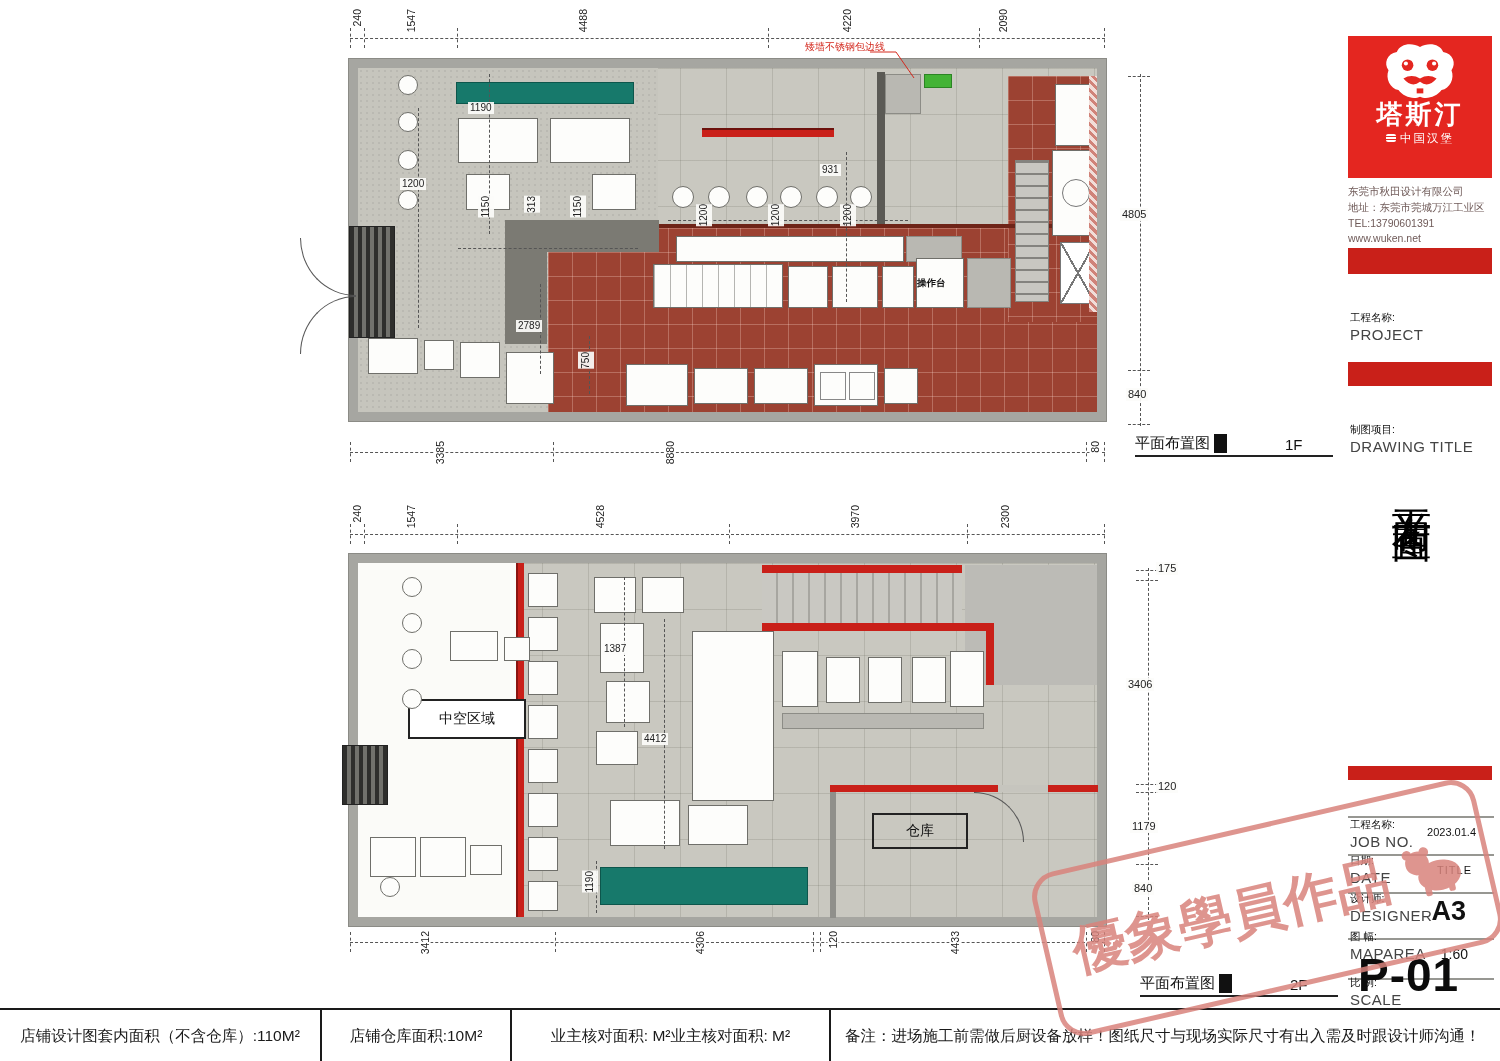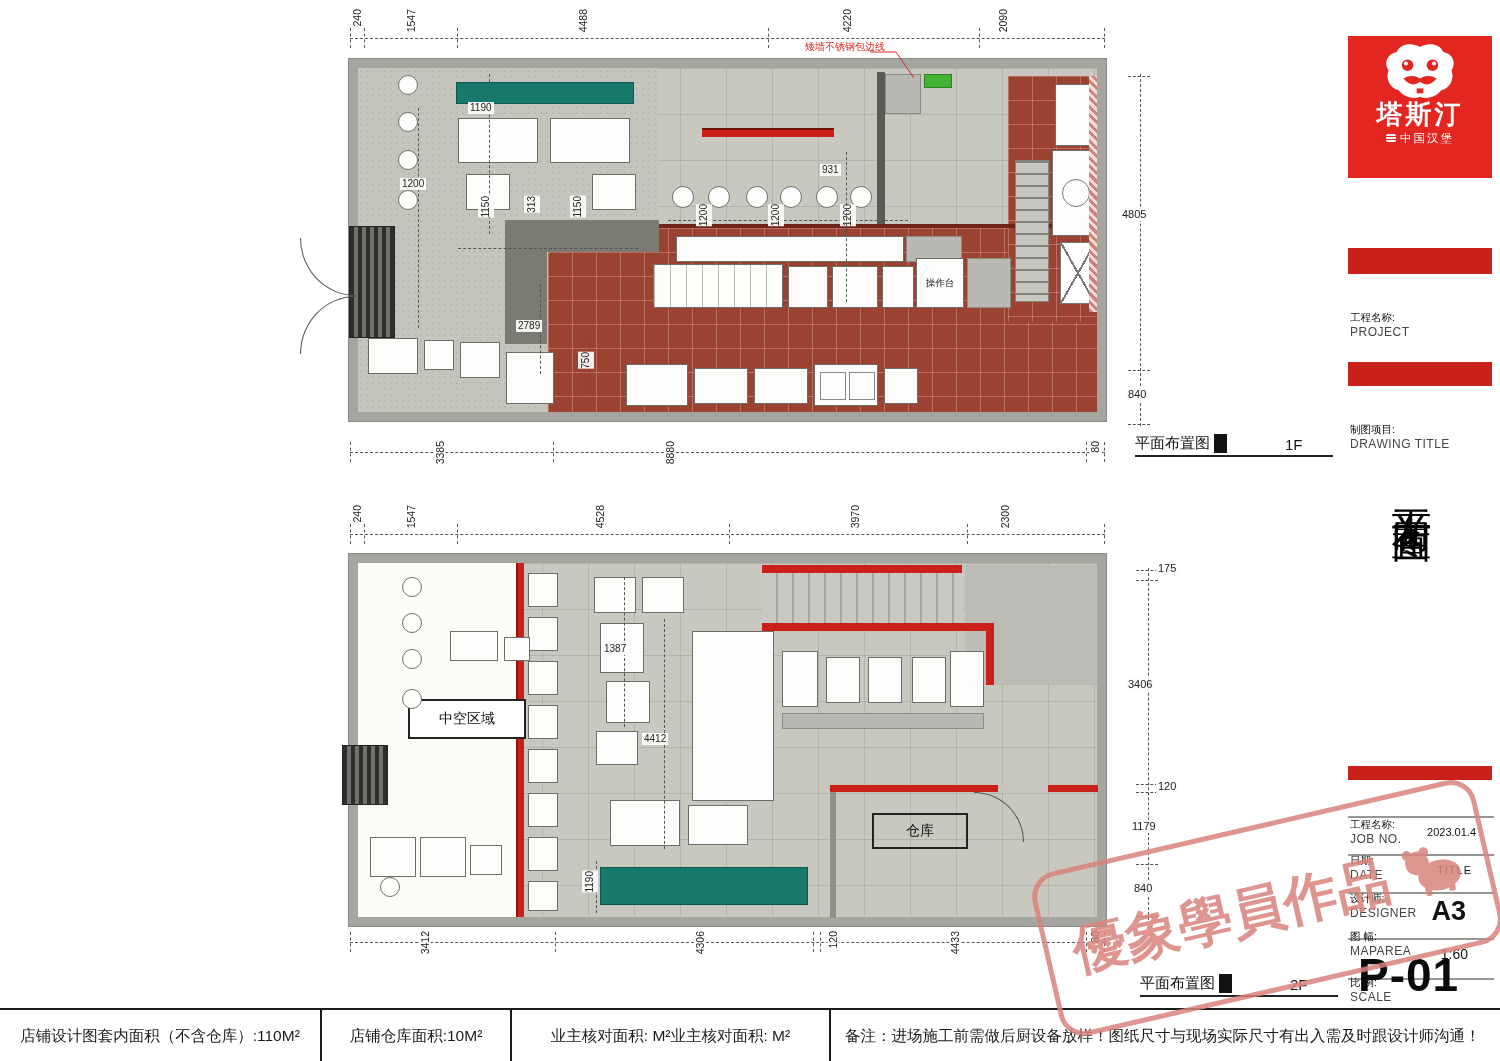--- a/index.html
+++ b/index.html
@@ -48,21 +48,21 @@
   .roombox{position:absolute;display:flex;align-items:center;justify-content:center;
         border:2px solid #222;font-size:14px;color:#111;}
   
   .logo{position:absolute;background:#e42620;display:flex;flex-direction:column;align-items:center;}
   .brand{color:#fff;font-size:26px;font-weight:700;letter-spacing:3px;line-height:1.1;}
   .subbrand{color:#fff;font-size:11.5px;letter-spacing:2px;margin-top:2px;display:flex;align-items:center;gap:4px;}
   .burger{display:inline-block;width:10px;height:8px;background:
       linear-gradient(#fff 0 2px,transparent 2px 3px,#fff 3px 5px,transparent 5px 6px,#fff 6px 8px);border-radius:2px;}
   .coline{font-size:10.5px;color:#6f5a58;line-height:1.5;white-space:nowrap;}
   .lblcn{font-size:10.5px;color:#111;line-height:1.3;margin-top:33px;}
-  .lblen{font-size:12px;color:#444;letter-spacing:.5px;line-height:1.3;}
+  .lblen{font-size:15px;color:#444;letter-spacing:.5px;line-height:1.3;}
   .projname{font-size:15px;color:#111;text-align:center;line-height:1.55;}
   .fieldrow{position:relative;border-bottom:2px solid #979792;padding:3px 2px 5px;}
   .fieldrow:last-child{border-bottom:none;}
   .fval{position:absolute;right:10px;top:8px;font-size:11px;color:#111;}
   .sidetitle{position:absolute;writing-mode:vertical-rl;font-size:40px;color:#000;letter-spacing:4px;line-height:1;}
   .sheetno{position:absolute;font-size:46px;font-weight:700;color:#0b0b0b;letter-spacing:1px;}
   
   .footer{position:absolute;left:0;top:1008px;width:1500px;height:53px;display:flex;border-top:2px solid #1a1a1a;background:#fff;}
   .fcell{display:flex;align-items:center;justify-content:center;font-size:15.5px;color:#1a1a1a;border-right:2px solid #1a1a1a;white-space:nowrap;}
   .fcell:last-child{border-right:none;justify-content:flex-start;padding-left:14px;}
@@ -109,21 +109,21 @@
     <div class="stool" style="left:458px;top:118px;width:22px;height:22px;"></div>
     <div class="stool" style="left:492px;top:118px;width:22px;height:22px;"></div>
     <div class="dashh" style="left:310px;top:152px;width:240px;"></div>
     <div class="wbox" style="left:318px;top:168px;width:228px;height:26px;"></div>
     <div class="gbox" style="left:548px;top:168px;width:56px;height:26px;"></div>
 
     <div class="wbox" style="left:295px;top:196px;width:130px;height:44px;background-image:repeating-linear-gradient(90deg,rgba(110,110,105,.5) 0 1px,transparent 1px 16px);"></div>
     <div class="wbox" style="left:430px;top:198px;width:40px;height:42px;"></div>
     <div class="wbox" style="left:474px;top:198px;width:46px;height:42px;"></div>
     <div class="wbox" style="left:524px;top:198px;width:32px;height:42px;"></div>
-    <div class="wbox" style="left:558px;top:190px;width:48px;height:50px;display:flex;align-items:center;justify-content:center;">
+    <div class="wbox" style="left:558px;top:190px;width:48px;height:50px;display:flex;align-items:center;font-weight:bold;">
       <span style="font-size:9.5px;color:#111;">操作台</span>
     </div>
     <div class="gbox" style="left:609px;top:190px;width:44px;height:50px;"></div>
 
     <div class="wbox" style="left:268px;top:296px;width:62px;height:42px;"></div>
     <div class="wbox" style="left:336px;top:300px;width:54px;height:36px;"></div>
     <div class="wbox" style="left:396px;top:300px;width:54px;height:36px;"></div>
     <div class="wbox" style="left:456px;top:296px;width:64px;height:42px;">
       <div style="position:absolute;left:5px;top:7px;width:24px;height:26px;border:1px solid #888;"></div>
       <div style="position:absolute;left:34px;top:7px;width:24px;height:26px;border:1px solid #888;"></div>
@@ -337,20 +337,26 @@
       <path d="M30 44 Q40 38 50 44 Q60 38 70 44 Q60 56 50 48 Q40 56 30 44 Z" fill="#e42620"></path>
       <rect x="46" y="56" width="8" height="6" fill="#e42620"></rect>
     </svg>
     <div class="brand">塔斯汀</div>
     <div class="subbrand">
       <span class="burger"></span>
       <span>中国汉堡</span>
     </div>
   </div>
 
+  <div class="a" style="left:1348px;top:184px;width:150px;">
+    <div class="coline">东莞市秋田设计有限公司</div>
+    <div class="coline">地址：东莞市莞城万江工业区</div>
+    <div class="coline">TEL:13790601391</div>
+    <div class="coline">www.wuken.net</div>
+  </div>
 
   <div class="a redbar" style="left:1348px;top:248px;width:144px;height:26px;"></div>
   <div class="a" style="left:1350px;top:278px;">
     <div class="lblcn">工程名称:</div>
     <div class="lblen">PROJECT</div>
   </div>
   <div class="a redbar" style="left:1348px;top:362px;width:144px;height:24px;"></div>
   <div class="a" style="left:1350px;top:390px;">
     <div class="lblcn">制图项目:</div>
     <div class="lblen">DRAWING TITLE</div>

